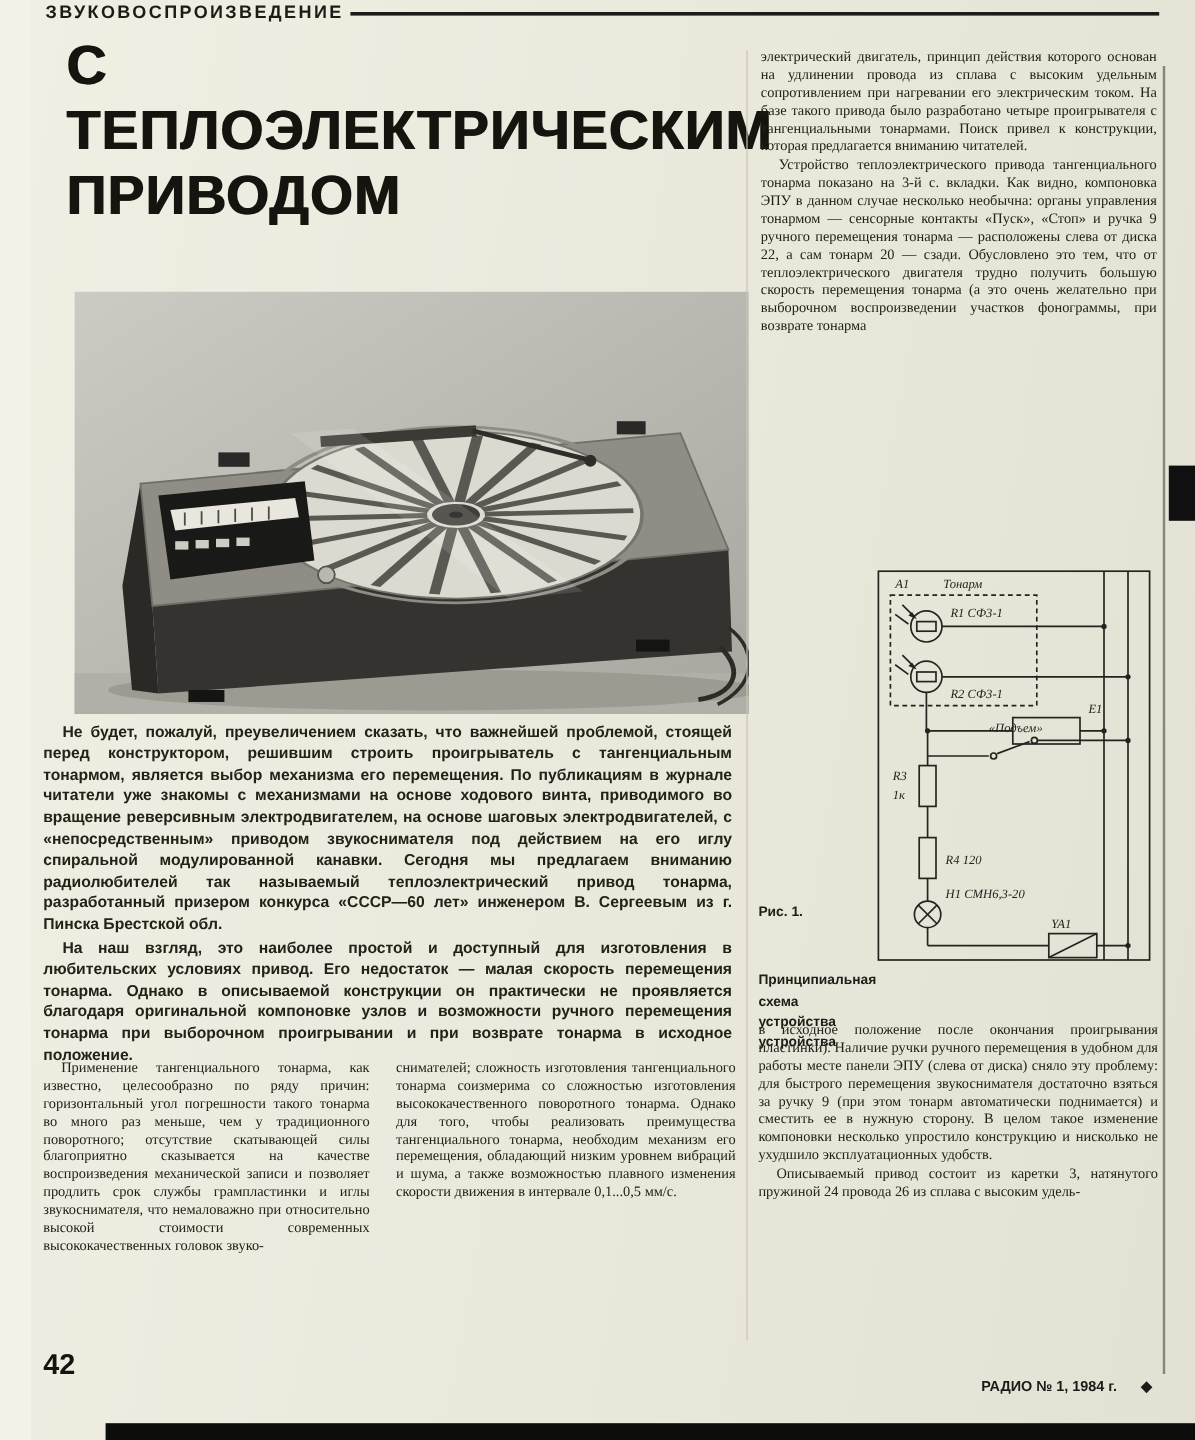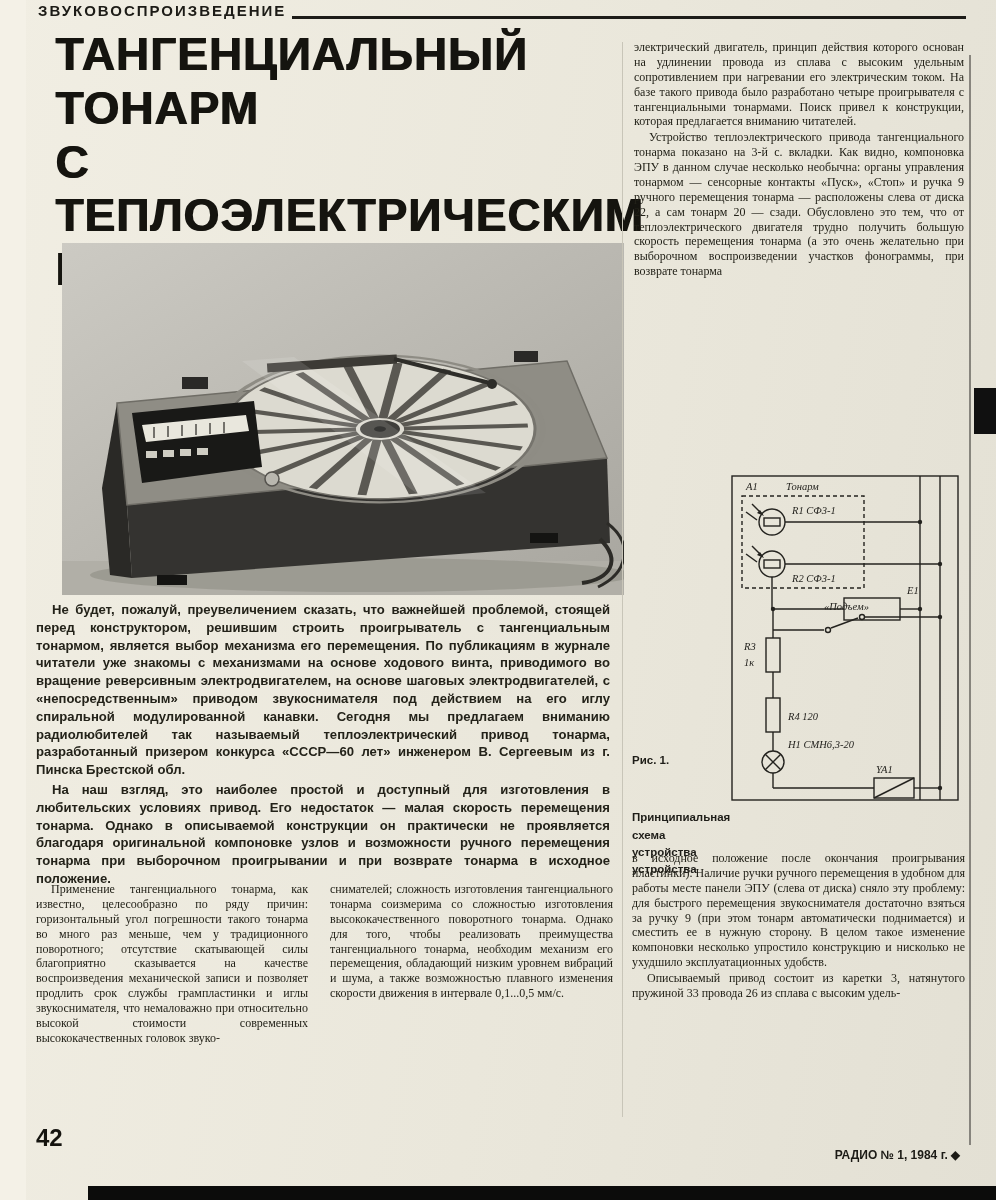--- a/index.html
+++ b/index.html
@@ -1,20 +1,20 @@
 <!DOCTYPE html>
 <html lang="ru"><head>
 <meta charset="utf-8">
 <style>
   html,body{margin:0;padding:0;background:#b9b6ad;}
   .page{position:relative;width:996px;height:1200px;overflow:hidden;
         background:linear-gradient(100deg,#f1eee3 0%,#eae7db 55%,#e3e0d4 100%);
         font-family:"Liberation Serif",serif;color:#232219;}
   .left-margin{position:absolute;left:0;top:0;width:26px;height:100%;background:#f4f1e7;}
-  .header{position:absolute;left:38px;top:2px;right:30px;display:flex;align-items:flex-end;gap:6px;}
+  .header{position:absolute;left:38px;top:2px;right:30px;display:flex;align-items:center;gap:6px;}
   .rubric{font-family:"Liberation Sans",sans-serif;font-weight:bold;font-size:15px;letter-spacing:2px;color:#1c1b16;}
   .header-rule{flex:1;height:3px;background:#1d1c18;margin-top:1px;}
   .title{position:absolute;left:55px;top:28px;width:588px;margin:0;
          font-family:"Liberation Sans",sans-serif;font-weight:900;font-size:46px;line-height:1.17;
          letter-spacing:1px;color:#15140f;text-shadow:1.2px 0 0 #15140f;}
   .title span{display:block;}
   .photo{position:absolute;left:62px;top:243px;}
   .lead{position:absolute;left:36px;top:601px;width:586px;
         font-family:"Liberation Sans",sans-serif;font-weight:bold;font-size:13.1px;line-height:1.36;text-align:justify;}
   .lead p{margin:0 12px 2px 0;text-indent:16px;}
@@ -29,39 +29,38 @@
   .fig-caption{position:absolute;left:632px;top:712px;width:92px;
                font-family:"Liberation Sans",sans-serif;font-weight:bold;font-size:11.5px;line-height:1.5;color:#1e1d18;}
   .fig-caption .t{display:block;margin-top:40px;}
   .diagram{position:absolute;left:724px;top:470px;}
   .wire{stroke:#24231f;stroke-width:1.4;fill:none;}
   .comp{stroke:#24231f;stroke-width:1.4;fill:none;}
   .dot{fill:#24231f;}
   .lbl{font-family:"Liberation Serif",serif;font-style:italic;font-size:10.5px;fill:#24231f;}
   .pagenum{position:absolute;left:36px;top:1124px;font-family:"Liberation Sans",sans-serif;font-weight:900;font-size:24px;color:#15140f;}
   .footer{position:absolute;right:36px;top:1148px;font-family:"Liberation Sans",sans-serif;font-weight:bold;font-size:12px;
-          display:flex;gap:3px;align-items:center;color:#1c1b16;}
+          display:flex;gap:20px;align-items:center;color:#1c1b16;}
   .bar-bottom{position:absolute;left:88px;top:1186px;width:908px;height:14px;background:#0c0c0b;}
   .edge-line{position:absolute;left:969px;top:55px;width:2px;height:1090px;background:#3a3934;opacity:.55;}
   .edge-blob{position:absolute;left:974px;top:388px;width:22px;height:46px;background:#101010;}
 </style>
 </head>
 <body>
 
 <div class="page">
 
   <div class="left-margin"></div>
 
   <div class="header">
     <span class="rubric">ЗВУКОВОСПРОИЗВЕДЕНИЕ</span>
     <div class="header-rule"></div>
   </div>
 
   <h1 class="title">
-    <span>ТАНГЕНЦИАЛЬНЫЙ ТОНАРМ</span>
     <span>С ТЕПЛОЭЛЕКТРИЧЕСКИМ</span>
     <span>ПРИВОДОМ</span>
   </h1>
 
   <svg class="photo" width="562" height="352" viewBox="0 0 562 352">
     <defs>
       <linearGradient id="bgph" x1="0" y1="0" x2="1" y2="1">
         <stop offset="0" stop-color="#cccac3"></stop>
           <stop offset="1" stop-color="#a8a69f"></stop>
       </linearGradient>
@@ -229,21 +228,21 @@
     <text x="152" y="303" class="lbl">YA1</text>
   </svg>
 
   <div class="fig-caption">
     <span class="t">Рис. 1.</span>
     <span class="t">Принципиальная схема устройства устройства</span>
   </div>
 
   <div id="col-right-bottom" class="bodycol">
     <p class="cont">в исходное положение после окончания проигрывания пластинки). Наличие ручки ручного перемещения в удобном для работы месте панели ЭПУ (слева от диска) сняло эту проблему: для быстрого перемещения звукоснимателя достаточно взяться за ручку 9 (при этом тонарм автоматически поднимается) и сместить ее в нужную сторону. В целом такое изменение компоновки несколько упростило конструкцию и нисколько не ухудшило эксплуатационных удобств.</p>
-    <p>Описываемый привод состоит из каретки 3, натянутого пружиной 33 провода 26 из сплава с высоким удель-</p>
+    <p>Описываемый привод состоит из каретки 3, натянутого пружиной 24 провода 26 из сплава с высоким удель-</p>
   </div>
 
   <div class="pagenum">42</div>
   <div class="footer">
     <span>РАДИО № 1, 1984 г.</span>
     <span>◆</span>
   </div>
 
   <div class="bar-bottom"></div>
   <div class="edge-line"></div>

